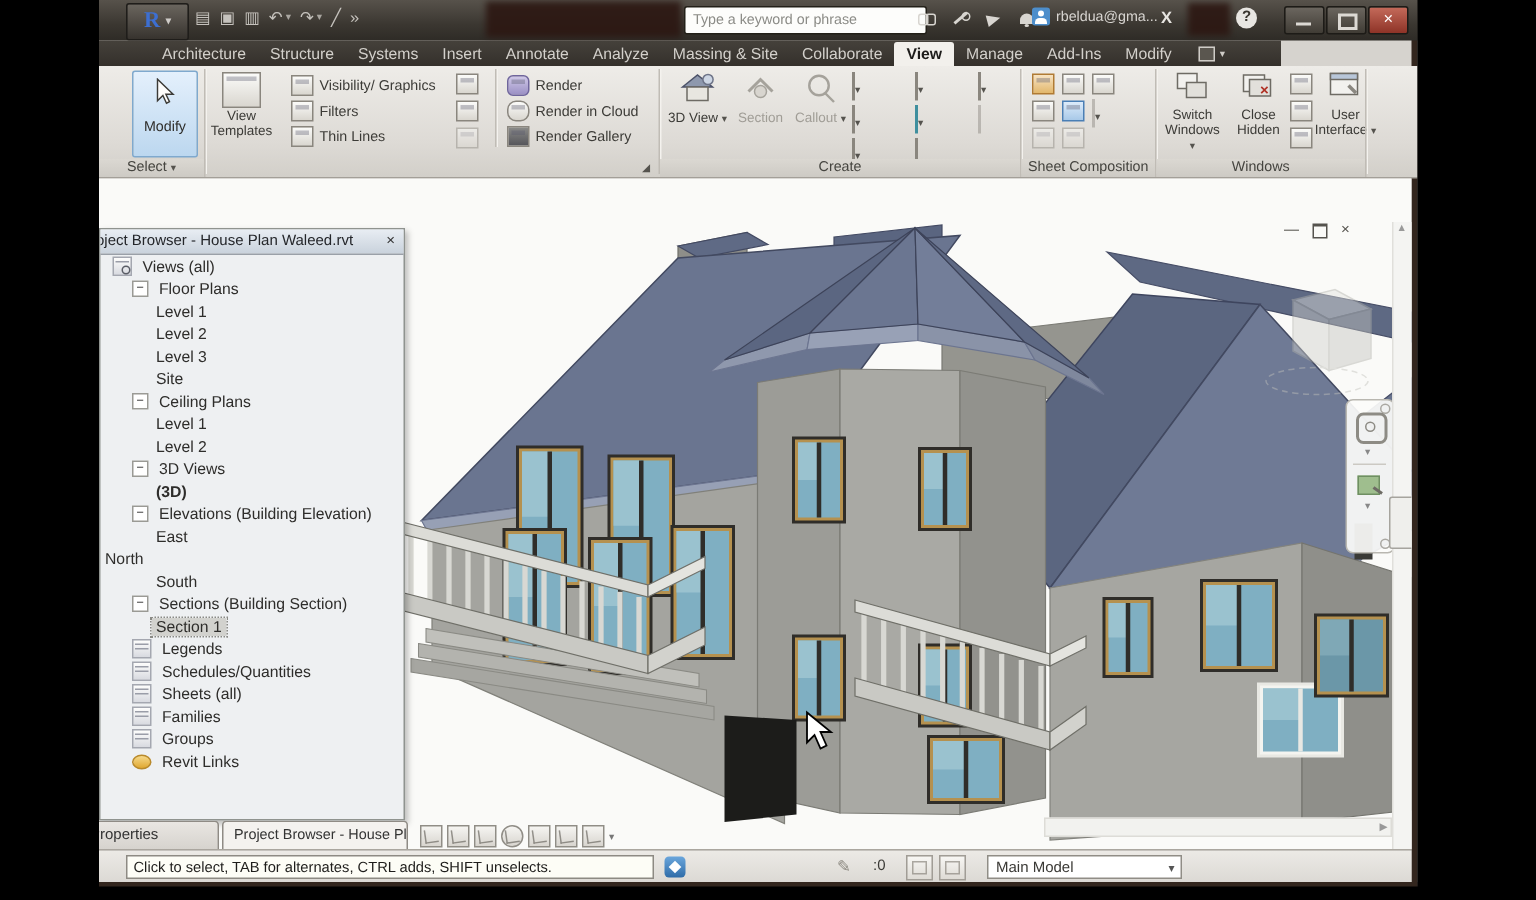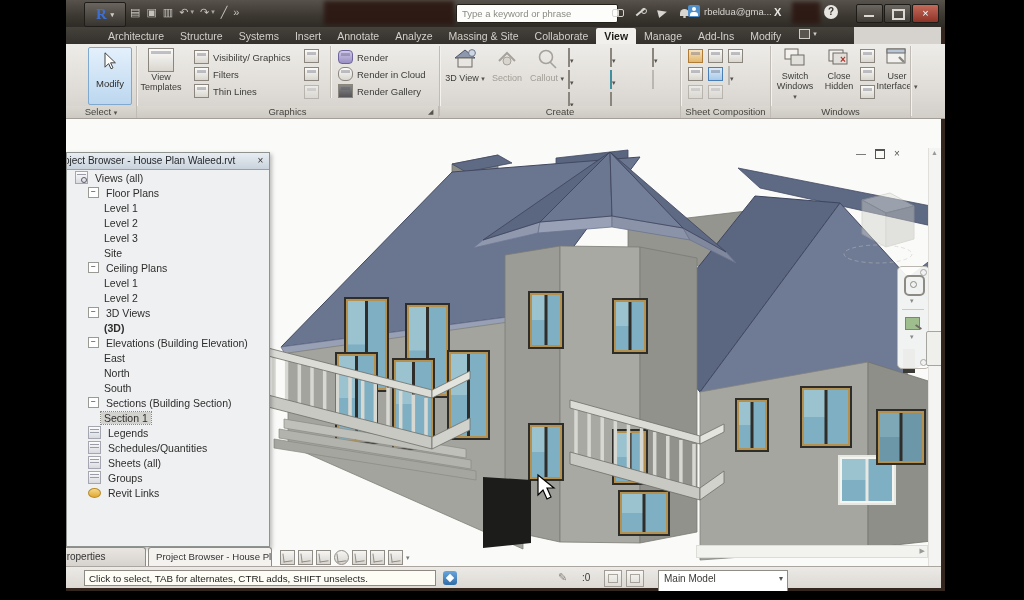--- a/index.html
+++ b/index.html
@@ -41,21 +41,21 @@
   #help-btn{position:absolute;left:758px;top:5px;width:14px;height:14px;border-radius:50%;background:#e8e6e2;color:#3a362f;
             font-size:10px;font-weight:bold;text-align:center;line-height:14px;}
   #win-btns{position:absolute;left:790px;top:4px;display:flex;gap:1px;}
   .wb{width:25px;height:17px;border:1px solid #1d1b17;border-radius:2px;background:linear-gradient(#6b665f,#403c35);position:relative;}
   .wb-min::before{content:"";position:absolute;left:7px;top:10px;width:10px;height:2px;background:#dcd9d4;}
   .wb-max::before{content:"";position:absolute;left:7px;top:4px;width:9px;height:7px;border:2px solid #dcd9d4;}
   .wb-close{background:linear-gradient(#c46a5a,#8e3327);color:#fff;font-size:11px;text-align:center;line-height:16px;}
 
   
   #tab-row{position:absolute;left:66px;top:27px;width:788px;height:17px;background:linear-gradient(#45413b,#34302b);
-           display:flex;align-items:center;padding-left:34px;box-sizing:border-box;}
+           display:flex;align-items:flex-end;padding-left:34px;box-sizing:border-box;}
   .rtab{font-size:10.5px;color:#d3d0cb;padding:2px 8px 2px 8px;cursor:default;white-space:nowrap;}
   .rtab.active{background:#f2f0ec;color:#1d1c1a;border-radius:2px 2px 0 0;font-weight:bold;}
   #modify-panel-chip{margin-left:10px;display:flex;align-items:center;gap:3px;padding-bottom:3px;}
   #modify-panel-chip .box{width:9px;height:8px;border:1px solid #cfccc7;background:#5a564f;}
   #modify-panel-chip .car{color:#cfccc7;font-size:7px;}
 
   
   #ribbon{position:absolute;left:66px;top:44px;width:879px;height:75px;
           background:linear-gradient(#eeece8,#dddad5 70%,#d2cfc9);border-bottom:1px solid #a39f98;box-sizing:border-box;}
   .pdiv{position:absolute;top:2px;height:70px;width:1px;background:#c0bcb5;box-shadow:1px 0 0 #f4f2ee;}
@@ -134,21 +134,21 @@
   #statusbar{position:absolute;left:66px;top:566px;width:875px;height:22px;background:linear-gradient(#eceae6,#dcd9d4);
              border-top:1px solid #aaa69f;box-sizing:border-box;}
   #hint-box{position:absolute;left:18px;top:3px;width:352px;height:16px;background:#fdfdf6;border:1px solid #8d8a83;
             font-size:9.8px;color:#1e1d1b;line-height:15px;padding-left:4px;white-space:nowrap;overflow:hidden;box-sizing:border-box;}
   #ws-blue{position:absolute;left:377px;top:4px;width:14px;height:14px;background:linear-gradient(#6aa6dc,#2f6ca8);border-radius:3px;}
   #ws-blue::before{content:"";position:absolute;left:4px;top:4px;width:6px;height:6px;background:#fff;transform:rotate(45deg);}
   #sb-pencil{position:absolute;left:492px;top:4px;color:#8a877f;font-size:11px;}
   #sb-count{position:absolute;left:516px;top:5px;font-size:10px;color:#3a3935;}
   .sb-ic{position:absolute;top:3px;width:16px;height:15px;border:1px solid #a19d96;background:linear-gradient(#f8f7f4,#dedbd5);}
   .sb-ic::before{content:"";position:absolute;left:3px;top:3px;right:3px;bottom:3px;border:1px solid #8b887f;opacity:.7;}
-  #workset-select{position:absolute;left:592px;top:3px;width:130px;height:30px;background:#fff;border:1px solid #908d86;
+  #workset-select{position:absolute;left:592px;top:3px;width:130px;height:16px;background:#fff;border:1px solid #908d86;
                   font-size:10px;color:#3a3935;line-height:15px;padding-left:5px;box-sizing:border-box;}
   #workset-select .car{position:absolute;right:4px;top:0;font-size:8px;color:#555;}
 
   
   .blackbar{position:absolute;background:#000;z-index:50;}
 </style>
 </head>
 <body>
 
 <div id="app-frame"></div>
@@ -248,21 +248,20 @@
     <span>Render</span>
   </div>
   <div class="rsmall-row" style="left:272px;top:23px;">
     <span class="ric" style="border-radius:6px;"></span>
     <span>Render in Cloud</span>
   </div>
   <div class="rsmall-row" style="left:272px;top:40px;">
     <span class="ric" style="background:linear-gradient(#8a8a88,#55555a);"></span>
     <span>Render Gallery</span>
   </div>
-  <div class="plabel" style="left:71px;width:301px;"><span>Graphics</span></div>
   <div style="position:absolute;left:362px;top:64px;font-size:7px;color:#55534e;">◢</div>
   <div class="pdiv" style="left:373px;"></div>
 
   <div class="rbig" style="left:378px;top:3px;">
     <svg width="26" height="24" viewBox="0 0 26 24">
       <polygon points="3,11 13,3 23,11" fill="#8e98ad" stroke="#4c5268"></polygon>
       <rect x="6" y="11" width="14" height="9" fill="#e8e6e0" stroke="#6e6b64"></rect>
       <circle cx="20" cy="6" r="3.4" fill="#cdd6e4" stroke="#6e7488"></circle>
     </svg>
     <div><span>3D View</span> <span class="caret">▾</span></div>
@@ -611,21 +610,21 @@
       <div class="trow bold" style="padding-left: 34px;">
         <span class="lbl">(3D)</span>
       </div>
       <div class="trow" style="padding-left: 21px;">
         <span class="exp">−</span>
         <span class="lbl">Elevations (Building Elevation)</span>
       </div>
       <div class="trow" style="padding-left: 34px;">
         <span class="lbl">East</span>
       </div>
-      <div class="trow" style="padding-left: 34px;">
+      <div class="trow" style="">
         <span class="lbl">North</span>
       </div>
       <div class="trow" style="padding-left: 34px;">
         <span class="lbl">South</span>
       </div>
       <div class="trow" style="padding-left: 21px;">
         <span class="exp">−</span>
         <span class="lbl">Sections (Building Section)</span>
       </div>
       <div class="trow selected" style="padding-left: 34px;">
@@ -635,20 +634,24 @@
         <span class="tree-ic "></span>
         <span class="lbl">Legends</span>
       </div>
       <div class="trow" style="padding-left: 21px;">
         <span class="tree-ic "></span>
         <span class="lbl">Schedules/Quantities</span>
       </div>
       <div class="trow" style="padding-left: 21px;">
         <span class="tree-ic "></span>
         <span class="lbl">Sheets (all)</span>
+      </div>
+      <div class="trow" style="padding-left: 21px;">
+        <span class="tree-ic "></span>
+        <span class="lbl">Families</span>
       </div>
       <div class="trow" style="padding-left: 21px;">
         <span class="tree-ic "></span>
         <span class="lbl">Groups</span>
       </div>
       <div class="trow" style="padding-left: 21px;">
         <span class="tree-ic revit-links"></span>
         <span class="lbl">Revit Links</span>
       </div>
     </div>

